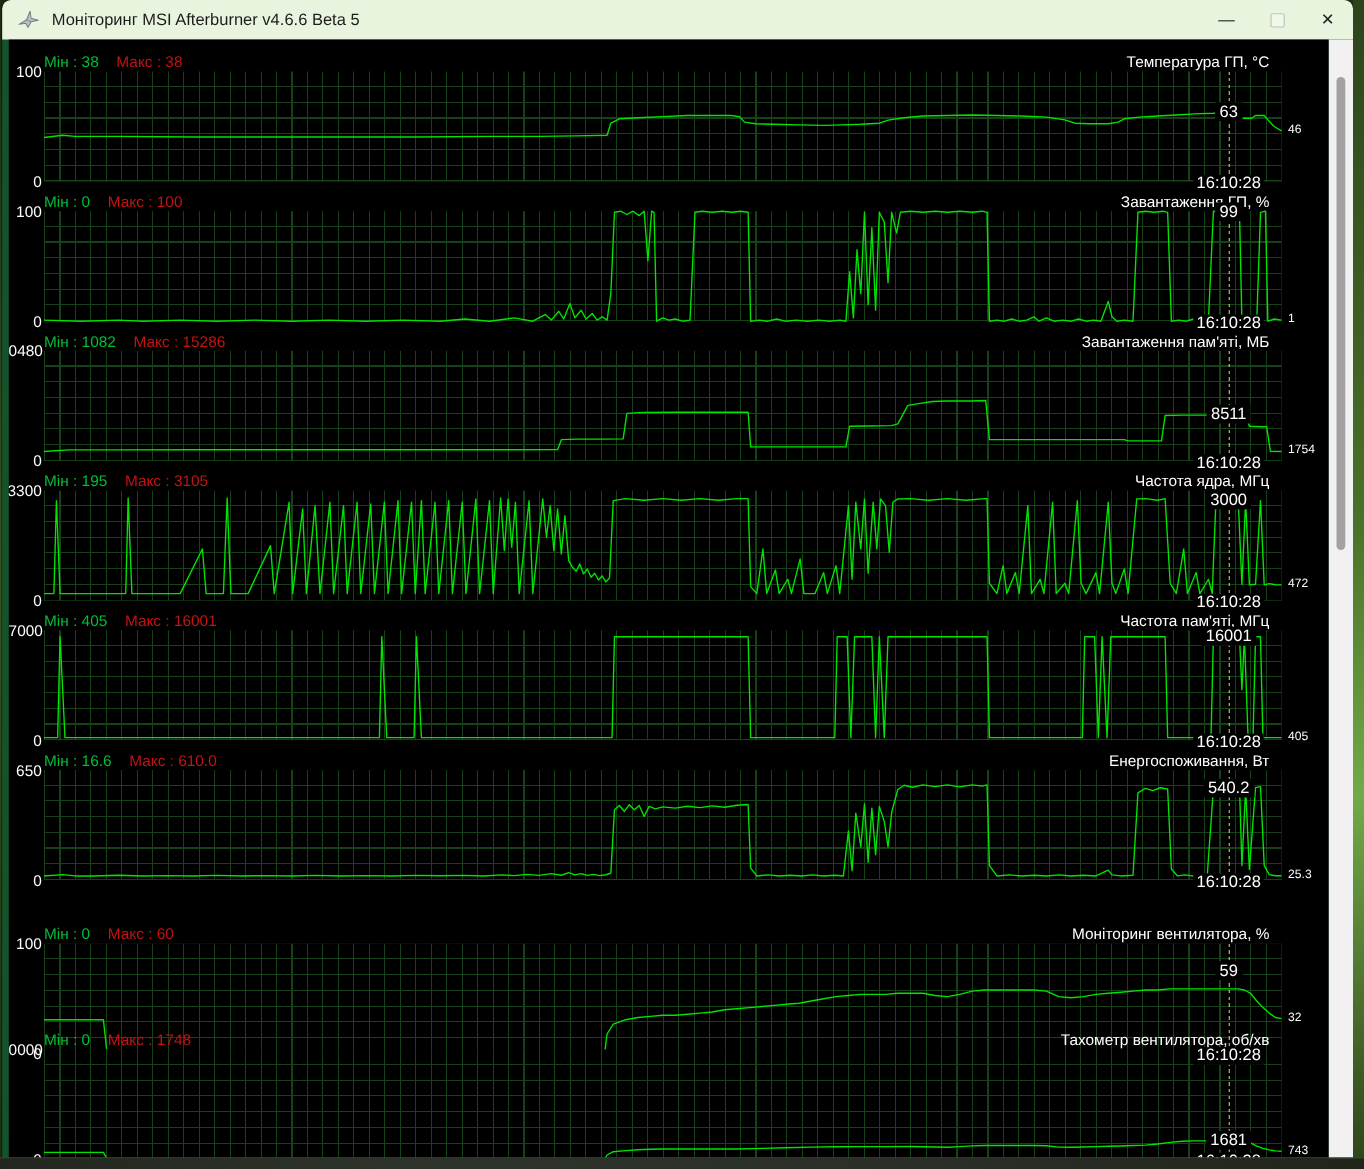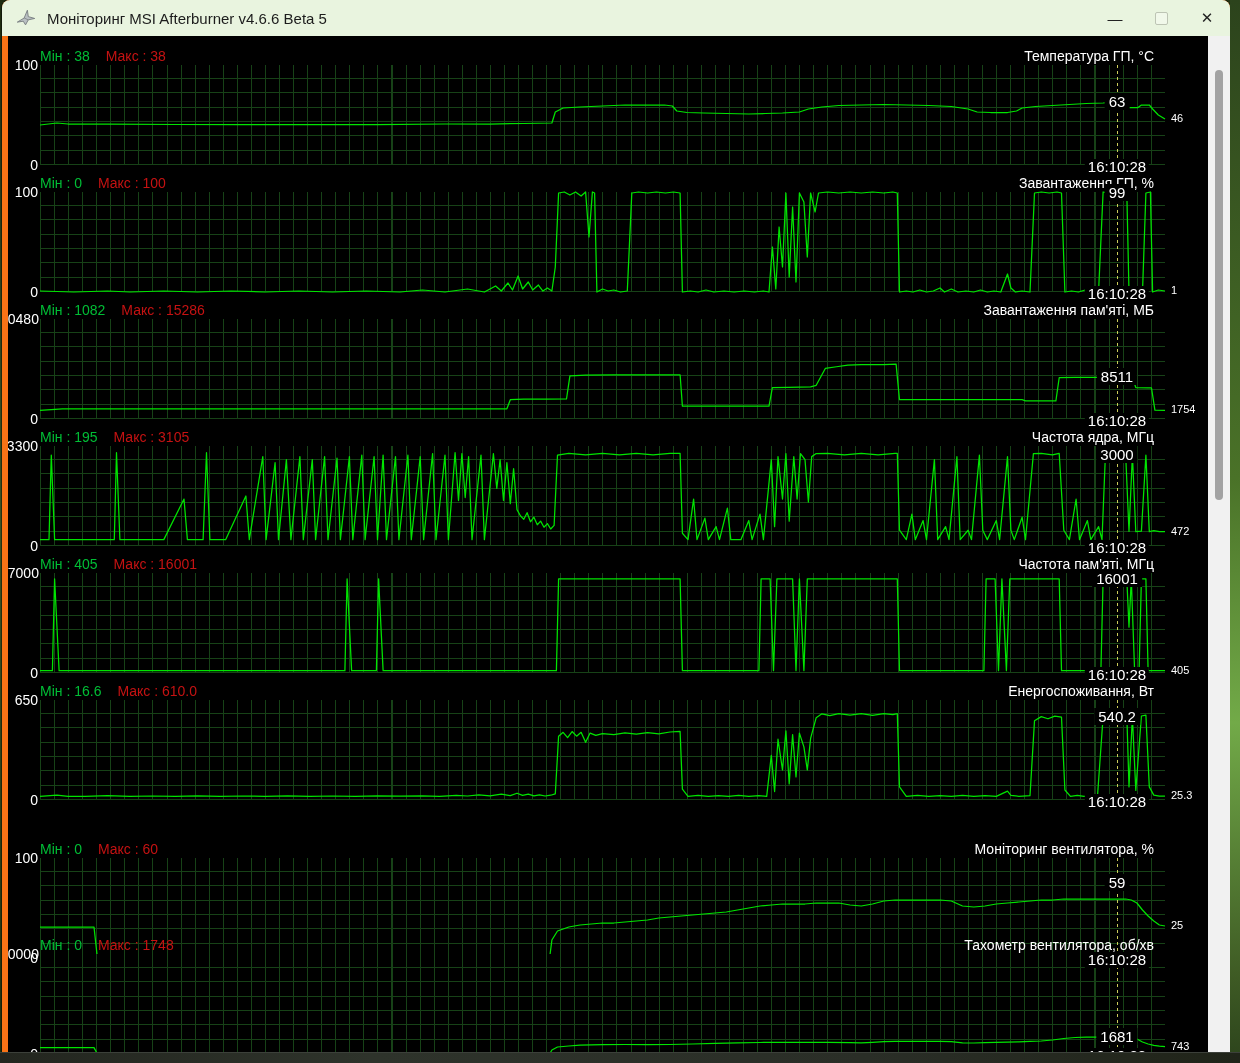--- a/index.html
+++ b/index.html
@@ -4,21 +4,21 @@
 <style>
   html,body{margin:0;padding:0}
   body{
     width:1240px;height:1063px;overflow:hidden;position:relative;
     background:linear-gradient(175deg,#1f2b10,#3c5120 45%,#27350f 80%,#1c270c);
     font-family:"Liberation Sans",sans-serif;
   }
   .desktop-right{position:absolute;right:0;top:0;width:10px;height:1063px;
     background:linear-gradient(180deg,#2c431c,#4a7228 45%,#72aa48 68%,#3e5a24 92%,#2c431c)}
   .window{position:absolute;left:2px;top:0;width:1228px;height:1053px;
-    border-radius:8px 8px 0 0;background:#f97316;box-shadow:0 0 0 1px rgba(0,0,0,.4)}
+    border-radius:8px 8px 0 0;background:#14532d;box-shadow:0 0 0 1px rgba(0,0,0,.4)}
   .titlebar{position:absolute;left:0;top:0;right:0;height:36px;background:#e9f4df;
     border-radius:8px 8px 0 0;display:flex;align-items:center}
   .app-icon{margin-left:12px;width:24px;height:22px;flex:0 0 auto}
   .title-text{margin-left:9px;font-size:15px;color:#1c1c1c;white-space:nowrap}
   .win-controls{margin-left:auto;display:flex;height:100%;align-items:stretch}
   .win-btn{width:46px;display:flex;align-items:center;justify-content:center;
     font-size:15px;color:#222;cursor:default}
   .max-box{width:11px;height:11px;border:1px solid #bdc4b4;border-radius:2px;background:#f1f8ea}
   .content{position:absolute;left:6px;top:36px;width:1200px;bottom:0;background:#000;overflow:hidden}
   #panels{position:absolute;left:0;top:0;width:1200px;height:100%}
@@ -164,21 +164,21 @@
           <div class="ylab" style="top: 10px;">100</div>
           <div class="ylab" style="top: 110px;">0</div>
           <div class="plot">
             <svg viewBox="0 0 1125 100" preserveAspectRatio="none">
               <polyline points="0.0,69.00 54.0,69.00 57.4,100.00 135.0,100.00 225.0,100.00 315.0,100.00 405.0,100.00 509.6,100.00 511.9,82.00 517.5,73.00 528.8,69.00 540.0,67.00 551.3,66.00 562.5,65.00 573.8,65.00 585.0,64.00 596.3,63.00 607.5,62.00 618.8,60.00 630.0,59.00 641.3,58.00 652.5,57.00 663.8,56.00 675.0,55.00 686.3,54.00 697.5,52.00 708.8,50.00 720.0,48.00 731.3,47.00 742.5,46.00 753.8,46.00 765.0,46.00 776.2,45.00 787.5,45.00 798.8,45.00 810.0,47.00 821.3,48.00 832.5,46.00 843.8,43.00 855.0,42.00 877.5,42.00 900.0,42.00 911.3,43.00 922.5,48.00 933.8,49.00 945.0,48.00 956.3,46.00 967.5,45.00 978.8,44.00 990.0,43.00 1001.3,42.00 1012.5,42.00 1023.8,41.00 1035.0,41.00 1057.5,41.00 1076.6,41.00 1085.6,41.00 1091.3,42.00 1096.9,45.00 1102.5,52.00 1108.1,58.00 1113.8,63.00 1119.4,67.00 1125.0,68.00" fill="none" stroke="#00e400" stroke-width="1.25" stroke-linejoin="round"></polyline>
             </svg>
             <div class="xhair" style="left: 1077px;"></div>
           </div>
           <div class="cursor-val" style="top: 34px;">59</div>
           <div class="ts">16:10:28</div>
-          <div class="cur-val" style="top: 77px;">25</div>
+          <div class="cur-val" style="top: 77px;">32</div>
         </div>
         <div class="panel" style="top: 900px;">
           <div class="minmax"><span class="min-t">Мін : 0</span><span class="max-t">Макс : 1748</span></div>
           <div class="g-title">Тахометр вентилятора, об/хв</div>
           <div class="ylab" style="top: 10px;">10000</div>
           <div class="ylab" style="top: 110px;">0</div>
           <div class="plot">
             <svg viewBox="0 0 1125 100" preserveAspectRatio="none">
               <polyline points="0.0,93.60 54.0,93.60 57.4,100.00 135.0,100.00 225.0,100.00 315.0,100.00 405.0,100.00 509.6,100.00 511.9,96.00 517.5,93.00 528.8,92.00 540.0,91.20 551.3,90.80 562.5,90.60 585.0,90.50 607.5,90.60 630.0,90.50 652.5,90.00 675.0,89.40 697.5,88.80 720.0,88.50 742.5,88.40 765.0,88.40 787.5,88.30 810.0,88.70 821.3,88.90 832.5,88.40 843.8,87.70 855.0,87.40 877.5,87.40 900.0,87.40 911.3,87.60 922.5,88.80 933.8,89.00 945.0,88.70 956.3,88.40 967.5,88.10 978.8,87.80 990.0,87.40 1001.3,87.00 1012.5,86.00 1023.8,84.50 1035.0,83.50 1046.3,83.19 1057.5,83.19 1076.6,83.19 1085.6,83.25 1091.3,83.60 1096.9,85.00 1102.5,88.00 1108.1,90.00 1113.8,91.30 1119.4,92.20 1125.0,92.57" fill="none" stroke="#00e400" stroke-width="1.25" stroke-linejoin="round"></polyline>
             </svg>

